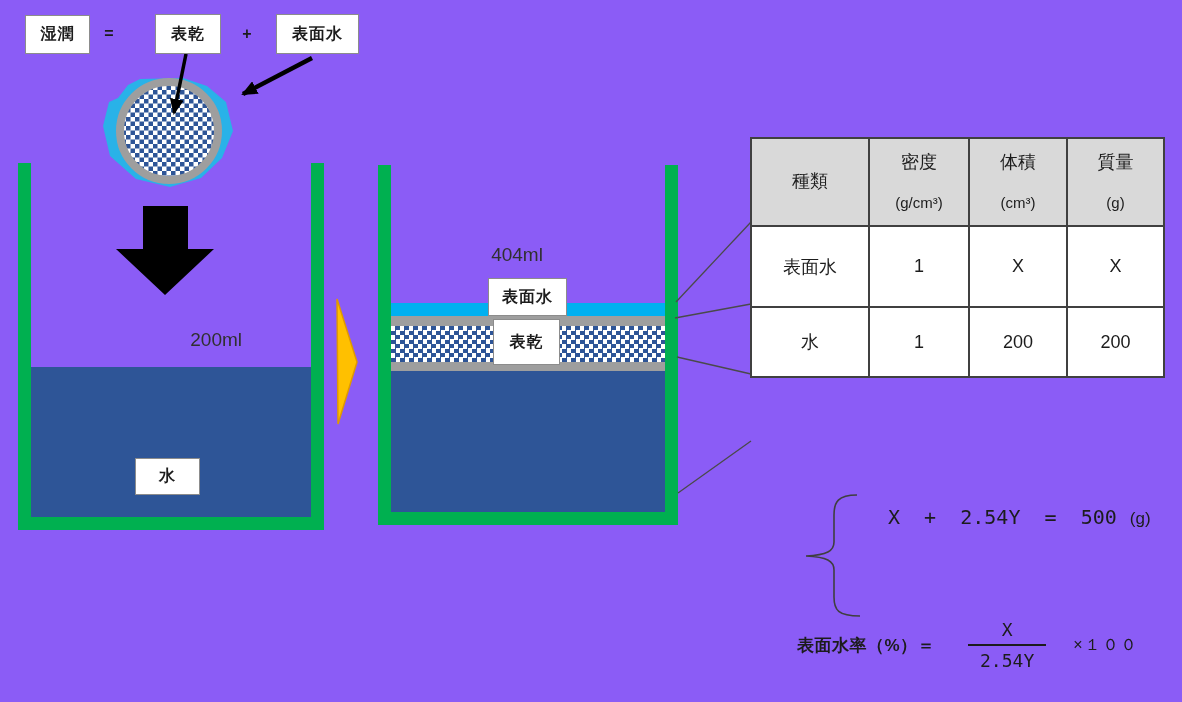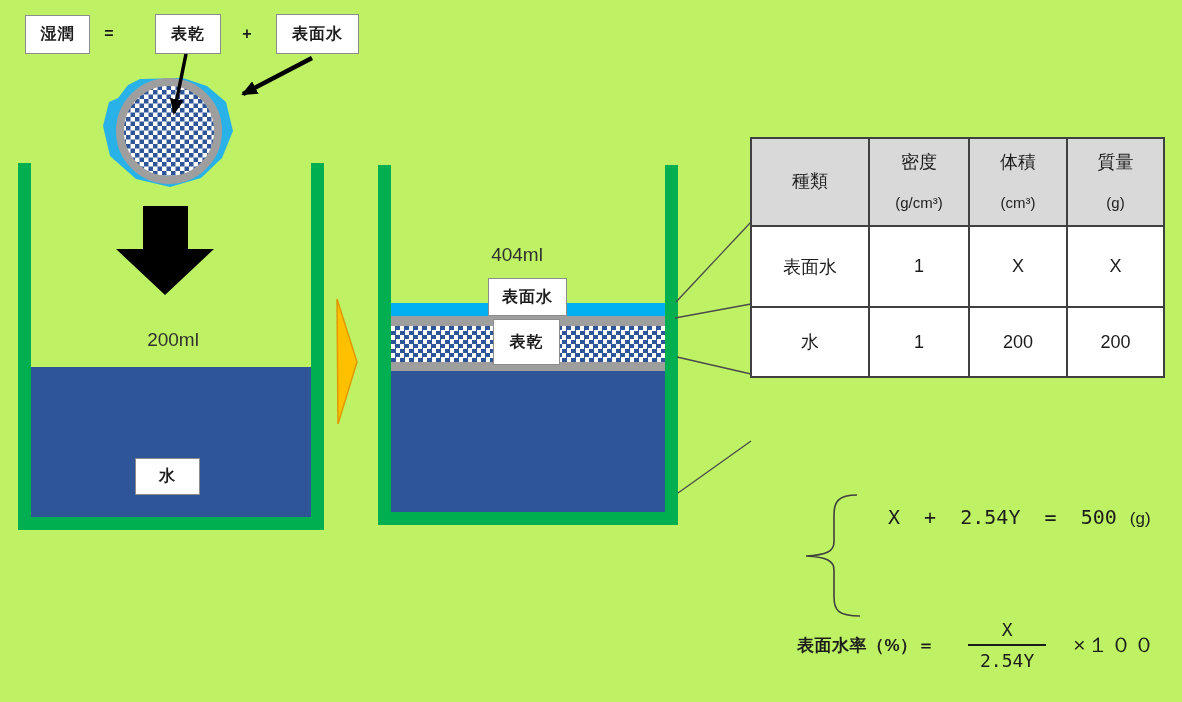--- a/index.html
+++ b/index.html
@@ -1,18 +1,18 @@
 <!DOCTYPE html>
 <html><head>
 <meta charset="utf-8">
 <style>
   html,body{margin:0;padding:0;background:#ffffff;}
   .canvas{
     position:relative; width:1182px; height:702px; overflow:hidden;
-    background:#bef264; font-family:"Liberation Sans","DejaVu Sans",sans-serif;
+    background:#8b5cf6; font-family:"Liberation Sans","DejaVu Sans",sans-serif;
     color:#1c1c1c;
   }
   
   .tagbox{
     position:absolute; background:#ffffff; border:1px solid #8c8c8c;
     display:flex; align-items:center; justify-content:center;
     font-size:16px; font-weight:600; letter-spacing:1px; z-index:3;
   }
   .opsign{
     position:absolute; display:flex; align-items:center; justify-content:center;
@@ -60,21 +60,21 @@
     display:flex; align-items:center;gap:15px;
   }
   .formula-label{font-size:17px; font-weight:600; letter-spacing:0.5px;}
   .frac{
     width:82px; margin-left:16px; text-align:center;
     font-family:"DejaVu Sans Mono","Liberation Mono",monospace; font-size:18px;
   }
   .frac .num{padding-bottom:4px;}
   .frac .bar{border-top:2px solid #1c1c1c; width:78px; margin:0 auto;}
   .frac .den{padding-top:4px;}
-  .formula-mult{font-size:21px; margin-left:10px; letter-spacing:2px;}
+  .formula-mult{font-size:16px; margin-left:10px; letter-spacing:2px;}
 </style>
 </head>
 <body>
 
 <div class="canvas">
 
   <div class="tagbox" style="left:25px; top:15px; width:63px; height:37px;">
     <span>湿潤</span>
   </div>
   <div class="opsign" style="left:97px; top:15px; width:24px; height:37px;">=</div>
@@ -83,21 +83,21 @@
   </div>
   <div class="opsign" style="left:235px; top:15px; width:24px; height:37px;">+</div>
   <div class="tagbox" style="left:276px; top:14px; width:81px; height:38px;">
     <span>表面水</span>
   </div>
 
   <div class="green" style="left:18px; top:163px; width:13px; height:367px;"></div>
   <div class="green" style="left:311px; top:163px; width:13px; height:367px;"></div>
   <div class="green" style="left:18px; top:517px; width:306px; height:13px;"></div>
   <div class="waterfill" style="left:31px; top:367px; width:280px; height:150px;"></div>
-  <div class="mlabel" style="left:118px; top:329px; width:110px;">200ml</div>
+  <div class="mlabel" style="left:132px; top:329px; width:110px;text-align:right;">200ml</div>
   <div class="tagbox" style="left:135px; top:458px; width:63px; height:35px;">
     <span>水</span>
   </div>
 
   <div class="green" style="left:378px; top:165px; width:13px; height:360px;"></div>
   <div class="green" style="left:665px; top:165px; width:13px; height:360px;"></div>
   <div class="green" style="left:378px; top:512px; width:300px; height:13px;"></div>
   <div class="cyanfill" style="left:391px; top:303px; width:274px; height:13px;"></div>
   <div class="checkerband" style="left:391px; top:316px; width:274px; height:36px;"></div>
   <div class="waterfill" style="left:391px; top:371px; width:274px; height:141px;"></div>

